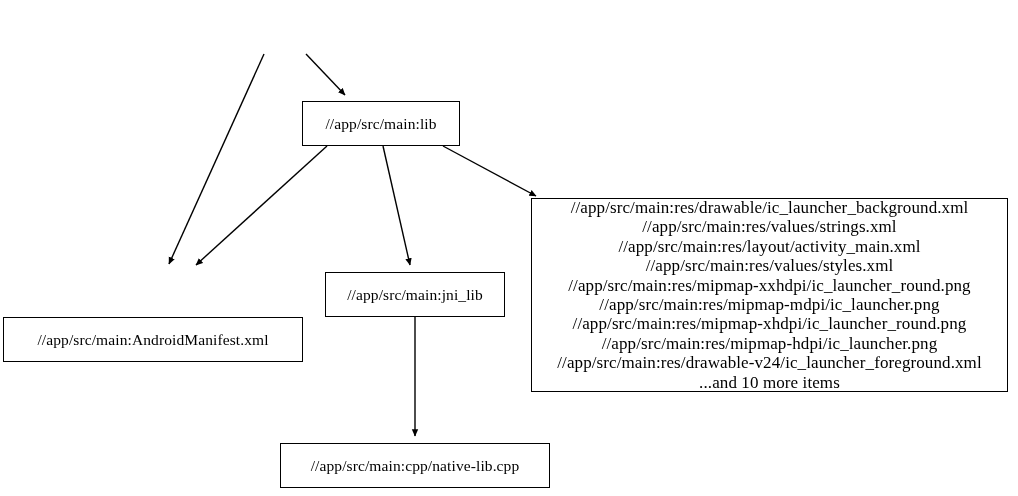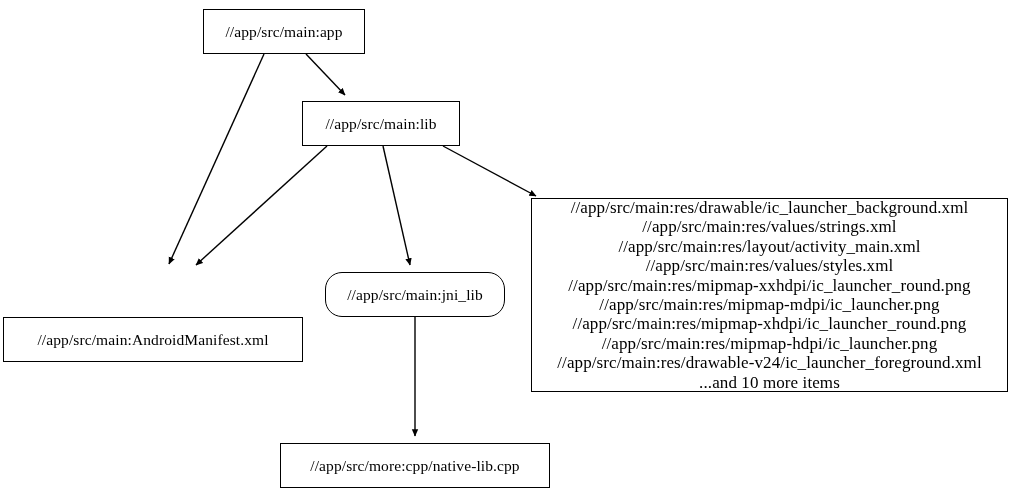--- a/index.html
+++ b/index.html
@@ -22,21 +22,21 @@
     text-align:center;
     line-height:1.0;
     white-space:pre;
   }
   .node .label{font-size:15.5px;letter-spacing:0.1px;}
   .node.multiline{align-items:center;}
   .node.multiline .label{font-size:17px;line-height:19.45px;}
   #n-app{left:203px;top:9px;width:162px;height:45px;}
   #n-lib{left:302px;top:101px;width:158px;height:45px;}
   #n-manifest{left:3px;top:272px;width:300px;height:45px;margin-top:45px;}
-  #n-jni{left:325px;top:272px;width:180px;height:45px;border-radius:17px;}
+  #n-jni{left:325px;top:272px;width:180px;height:45px;}
   #n-res{left:531px;top:198px;width:477px;height:194px;}
   #n-cpp{left:280px;top:443px;width:270px;height:45px;}
 </style>
 </head>
 <body>
 
 <div id="graph">
 
   <svg id="edges" viewBox="0 0 1018 496" xmlns="http://www.w3.org/2000/svg">
     <defs>
@@ -51,38 +51,35 @@
 
     <path d="M 327 146 L 196 265" stroke="#000000" stroke-width="1.4" fill="none" marker-end="url(#arrow)"></path>
 
     <path d="M 383 146 L 410 265" stroke="#000000" stroke-width="1.4" fill="none" marker-end="url(#arrow)"></path>
 
     <path d="M 443 146 L 536 196" stroke="#000000" stroke-width="1.4" fill="none" marker-end="url(#arrow)"></path>
 
     <path d="M 415 317 L 415 436" stroke="#000000" stroke-width="1.4" fill="none" marker-end="url(#arrow)"></path>
   </svg>
 
-  <div class="node" id="n-app">
-    <span class="label">//app/src/main:app</span>
-  </div>
 
   <div class="node" id="n-lib">
     <span class="label">//app/src/main:lib</span>
   </div>
 
   <div class="node" id="n-manifest">
     <span class="label">//app/src/main:AndroidManifest.xml</span>
   </div>
 
   <div class="node" id="n-jni">
     <span class="label">//app/src/main:jni_lib</span>
   </div>
 
   <div class="node" id="n-cpp">
-    <span class="label">//app/src/more:cpp/native-lib.cpp</span>
+    <span class="label">//app/src/main:cpp/native-lib.cpp</span>
   </div>
 
   <div class="node multiline" id="n-res">
     <span class="label">//app/src/main:res/drawable/ic_launcher_background.xml
 //app/src/main:res/values/strings.xml
 //app/src/main:res/layout/activity_main.xml
 //app/src/main:res/values/styles.xml
 //app/src/main:res/mipmap-xxhdpi/ic_launcher_round.png
 //app/src/main:res/mipmap-mdpi/ic_launcher.png
 //app/src/main:res/mipmap-xhdpi/ic_launcher_round.png

